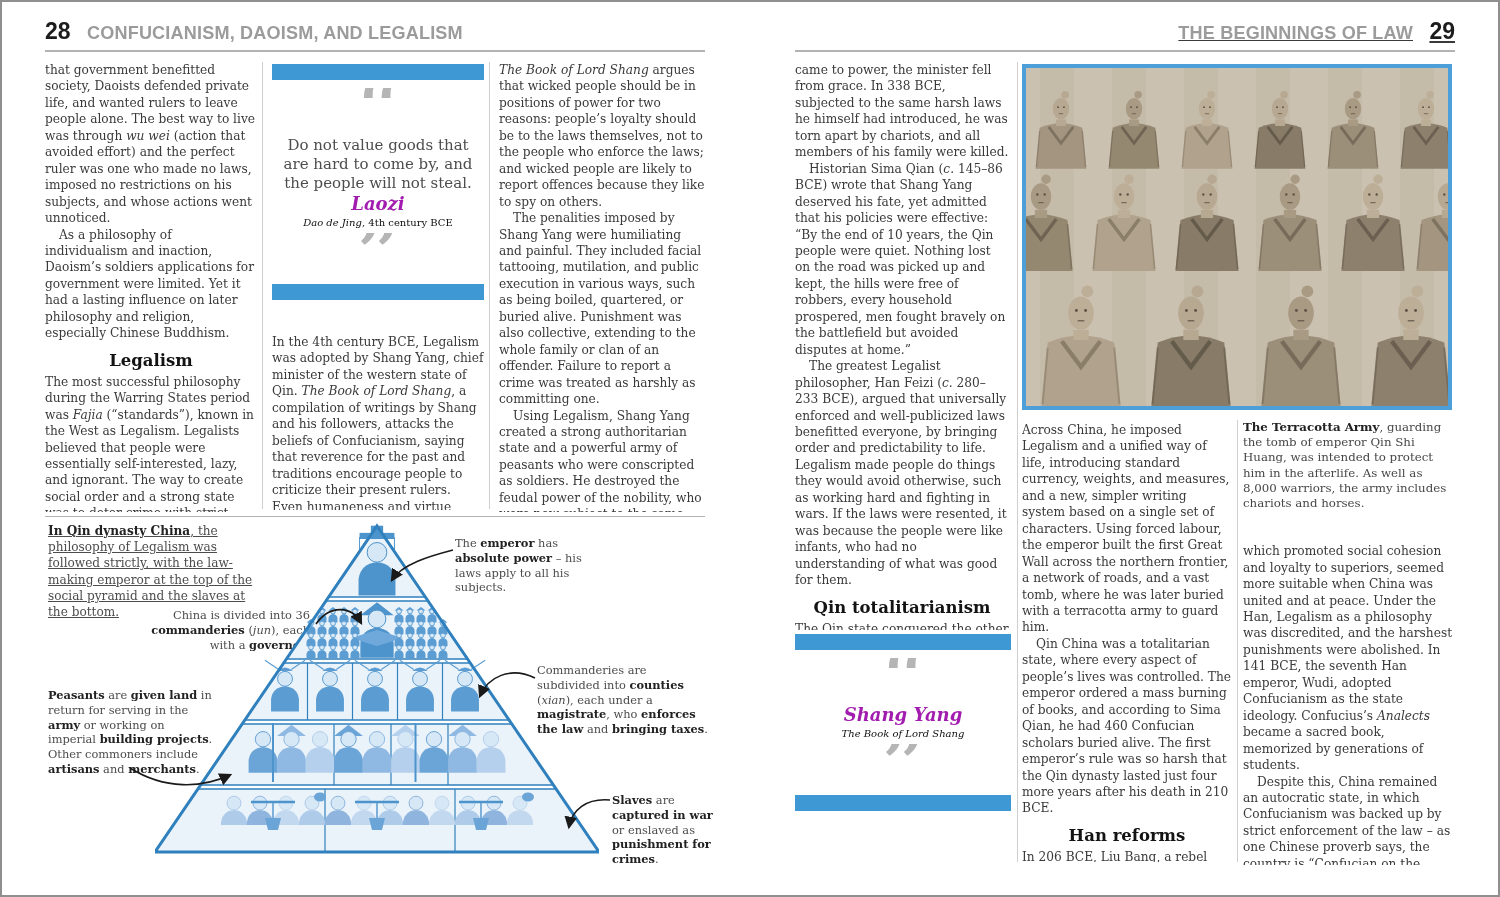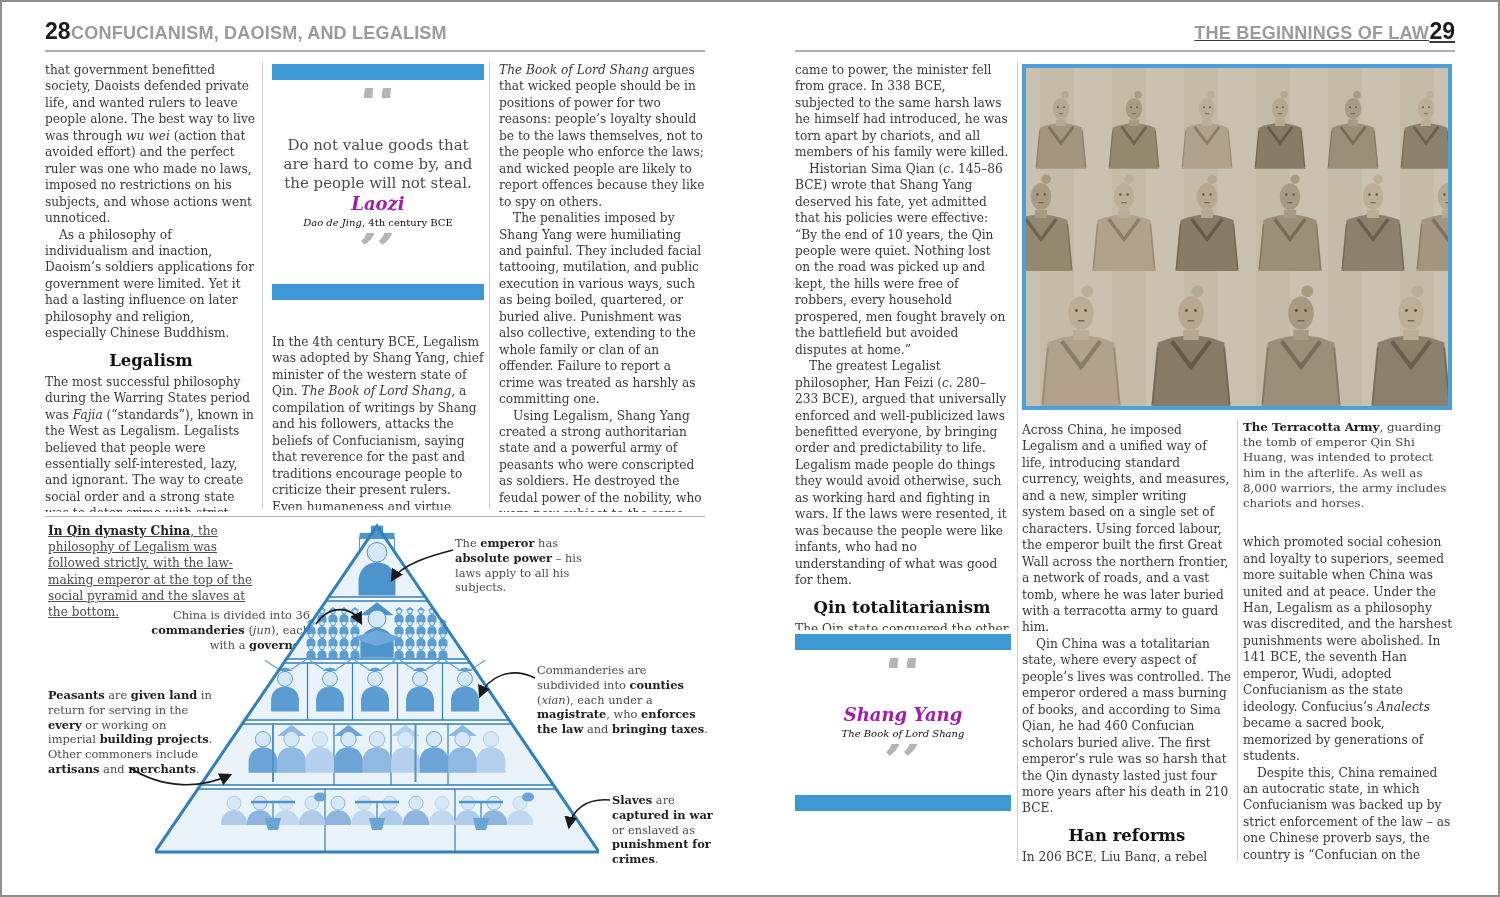--- a/index.html
+++ b/index.html
@@ -2,36 +2,36 @@
 <html><head>
 <meta charset="utf-8">
 <style>
   html,body{margin:0;padding:0;}
   body{
     width:1500px;height:897px;position:relative;background:#ffffff;
     font-family:"DejaVu Serif",serif;color:#3a3a3a;overflow:hidden;
   }
   .frame{position:absolute;inset:0;border:2px solid #8f8f8f;pointer-events:none;z-index:50;}
   
-  .hdr{position:absolute;top:20px;width:660px;display:flex;align-items:flex-end;
+  .hdr{position:absolute;top:20px;width:660px;display:flex;align-items:flex-end;gap:16px;
        font-family:"Liberation Sans",sans-serif;font-weight:bold;}
   .hdr .num{font-size:23px;color:#1c1c1c;line-height:1;}
   .hdr .ttl{font-size:19px;color:#9b9b9b;line-height:1.05;letter-spacing:.2px;
             transform:scaleX(.95);transform-origin:left bottom;white-space:nowrap;}
   .hdr.right{justify-content:flex-end;text-decoration:underline;}
   .hdr.right .ttl{transform-origin:right bottom;}
   .rule{position:absolute;background:#b3b3b3;}
   .vrule{position:absolute;width:1px;background:#cfcfcf;}
   
   .col{position:absolute;top:62px;width:212px;font-size:12.2px;line-height:16.45px;text-align:left;}
   .col p{margin:0;}
   .col p.indent{text-indent:14px;}
   .col h3{font-size:16.5px;line-height:20px;margin:9px 0 3px;color:#131313;
           font-family:"DejaVu Serif",serif;text-align:center;}
-  .col p.caption{font-size:11.8px;line-height:15.2px;color:#474747;margin-bottom:23px;}
+  .col p.caption{font-size:11.8px;line-height:15.2px;color:#474747;margin-bottom:32px;}
   .col b, .lbl b{color:#222;}
   
   .quotebox{position:absolute;width:212px;text-align:center;}
   .qbar{height:16px;background:#3d98d4;}
   .qmark{font-size:92px;line-height:50px;height:46px;color:#b5b5b5;overflow:hidden;}
   .qmark.open{margin-top:8px;}
   .qmark.close{margin-top:2px;}
   .qtext{font-size:15px;line-height:19px;color:#4d4d4d;padding:2px 4px 0;}
   .qauthor{font-size:18px;line-height:22px;font-weight:bold;color:#a21caf;font-style:italic;}
   .qsource{font-size:10px;line-height:16px;font-weight:normal;color:#0e0e0e;}
@@ -83,21 +83,21 @@
     <p class="indent">The penalities imposed by Shang Yang were humiliating and painful. They included facial tattooing, mutilation, and public execution in various ways, such as being boiled, quartered, or buried alive. Punishment was also collective, extending to the whole family or clan of an offender. Failure to report a crime was treated as harshly as committing one.</p>
     <p class="indent">Using Legalism, Shang Yang created a strong authoritarian state and a powerful army of peasants who were conscripted as soldiers. He destroyed the feudal power of the nobility, who were now subject to the same laws as everyone else. When a new ruler whom Shang Yang had previously humiliated</p>
   </div>
 
 <div class="rule" style="left:45px;top:516px;width:660px;height:1px;"></div>
 
 <div class="lbl" style="left:48px;top:523px;width:206px;font-size:12.1px;line-height:16.2px;text-decoration:underline;"><b>In Qin dynasty China</b>, the philosophy of Legalism was followed strictly, with the law-making emperor at the top of the social pyramid and the slaves at the bottom.</div>
 <div class="lbl" style="left:455px;top:536px;width:136px;">The <b>emperor</b> has <b>absolute power</b> – his laws apply to all his subjects.</div>
 <div class="lbl right" style="left:146px;top:608px;width:164px;">China is divided into 36 <b>commanderies</b> (<i>jun</i>), each with a <b>governor</b>.</div>
 <div class="lbl" style="left:537px;top:663px;width:172px;">Commanderies are subdivided into <b>counties</b> (<i>xian</i>), each under a <b>magistrate</b>, who <b>enforces the law</b> and <b>bringing taxes</b>.</div>
-<div class="lbl" style="left:48px;top:688px;width:168px;"><b>Peasants</b> are <b>given land</b> in return for serving in the <b>every</b> or working on imperial <b>building projects</b>. Other commoners include <b>artisans</b> and <b>merchants</b>.</div>
+<div class="lbl" style="left:48px;top:688px;width:168px;"><b>Peasants</b> are <b>given land</b> in return for serving in the <b>army</b> or working on imperial <b>building projects</b>. Other commoners include <b>artisans</b> and <b>merchants</b>.</div>
 <div class="lbl" style="left:612px;top:793px;width:106px;"><b>Slaves</b> are <b>captured in war</b> or enslaved as <b>punishment for crimes</b>.</div>
 
 <svg id="pyramid" width="444" height="336" viewBox="0 0 444 336">
     <polygon points="222,4 270.3496932515337,75 173.65030674846625,75" fill="#eaf2fa" stroke="#2f80bd" stroke-width="1.6"></polygon>
     <polygon points="170.92638036809817,79 273.07361963190186,79 312.57055214723925,137 131.42944785276075,137" fill="#eaf2fa" stroke="#2f80bd" stroke-width="1.6"></polygon>
     <polygon points="128.70552147239263,141 315.29447852760734,141 354.11042944785277,198 89.88957055214723,198" fill="#eaf2fa" stroke="#2f80bd" stroke-width="1.6"></polygon>
     <polygon points="87.16564417177915,202 356.83435582822085,202 398.37423312883436,263 45.62576687116564,263" fill="#eaf2fa" stroke="#2f80bd" stroke-width="1.6"></polygon>
     <polygon points="42.901840490797554,267 401.09815950920245,267 444,330 0,330" fill="#eaf2fa" stroke="#2f80bd" stroke-width="1.6"></polygon>
     <rect x="204.575" y="10.875" width="34.849999999999994" height="6.1499999999999995" fill="#4e94cc"></rect>
     <rect x="215.85" y="3.700000000000001" width="12.299999999999999" height="8.2" fill="#4e94cc"></rect>

